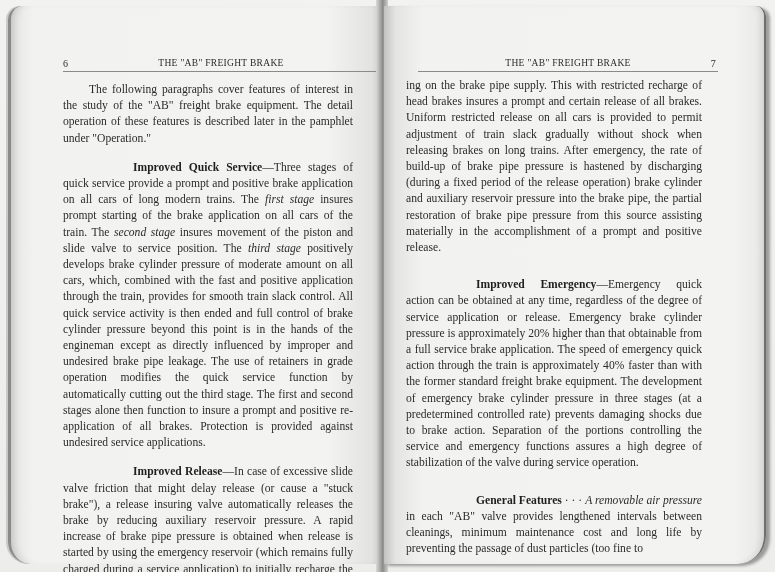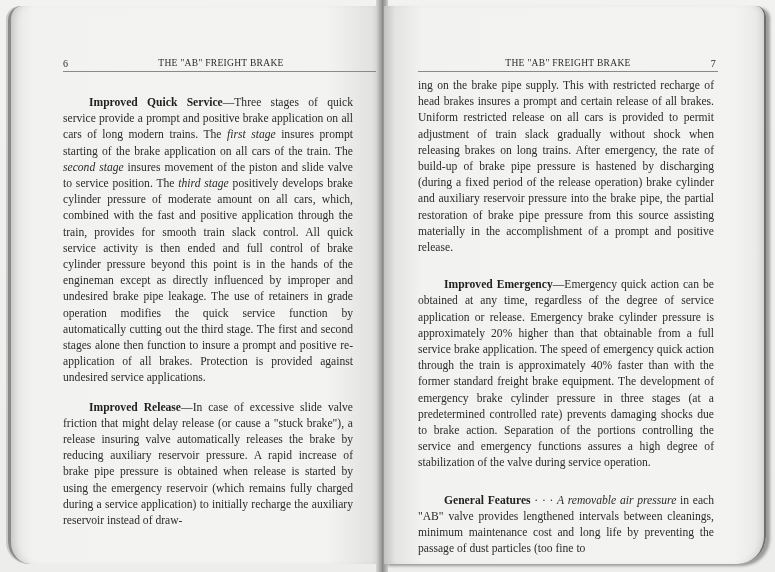--- a/index.html
+++ b/index.html
@@ -48,39 +48,40 @@
     .rh-title { position: absolute; top: 0; left: 0; right: 0; text-align: center; }
     .left .rh-num { left: 0; }
     .right .rh-num { right: 2px; }
 
     .body-text {
       position: absolute; color: #2b2b2b;
       font-size: 11.6px; line-height: 16.2px;
       text-align: justify; hyphens: manual;
     }
     .left .body-text { left: 52px; top: 76px; width: 290px; }
-    .right .body-text { left: 34px; top: 72px; width: 296px; }
+    .right .body-text { left: 22px; top: 72px; width: 296px; }
     p { margin: 0; text-indent: 26px; }
     .gap { height: 13px; }
     .gap-lg { height: 21px; }
-    .h { font-weight: bold; color: #1f1f1f; }
+    .h { font-weight: bold; color: #1f1f1f; margin-left: 44px; }
     .no-indent { text-indent: 0; }
     em { }
   </style>
 </head>
 <body>
 
 <div class="scan">
 
   <div class="page left">
     <div class="running-head">
       <span class="rh-num">6</span>
       <span class="rh-title">THE "AB" FREIGHT BRAKE</span>
     </div>
     <div class="body-text">
+      <p>The following paragraphs cover features of interest in the study of the "AB" freight brake equipment. The detail operation of these features is described later in the pamphlet under "Operation."</p>
       <div class="gap"></div>
       <p><span class="h">Improved Quick Service</span><span>—Three stages of quick service provide a prompt and positive brake application on all cars of long modern trains. The </span><em>first stage</em><span> insures prompt starting of the brake application on all cars of the train. The </span><em>second stage</em><span> insures movement of the piston and slide valve to service position. The </span><em>third stage</em><span> positively develops brake cylinder pressure of moderate amount on all cars, which, combined with the fast and positive application through the train, provides for smooth train slack control. All quick service activity is then ended and full control of brake cylinder pressure beyond this point is in the hands of the engineman except as directly influenced by improper and undesired brake pipe leakage. The use of retainers in grade operation modifies the quick service function by automatically cutting out the third stage. The first and second stages alone then function to insure a prompt and positive re-application of all brakes. Protection is provided against undesired service applications.</span></p>
       <div class="gap"></div>
       <p><span class="h">Improved Release</span><span>—In case of excessive slide valve friction that might delay release (or cause a "stuck brake"), a release insuring valve automatically releases the brake by reducing auxiliary reservoir pressure. A rapid increase of brake pipe pressure is obtained when release is started by using the emergency reservoir (which remains fully charged during a service application) to initially recharge the auxiliary reservoir instead of draw-</span></p>
     </div>
   </div>
 
   <div class="gutter"></div>
 
   <div class="page right">

